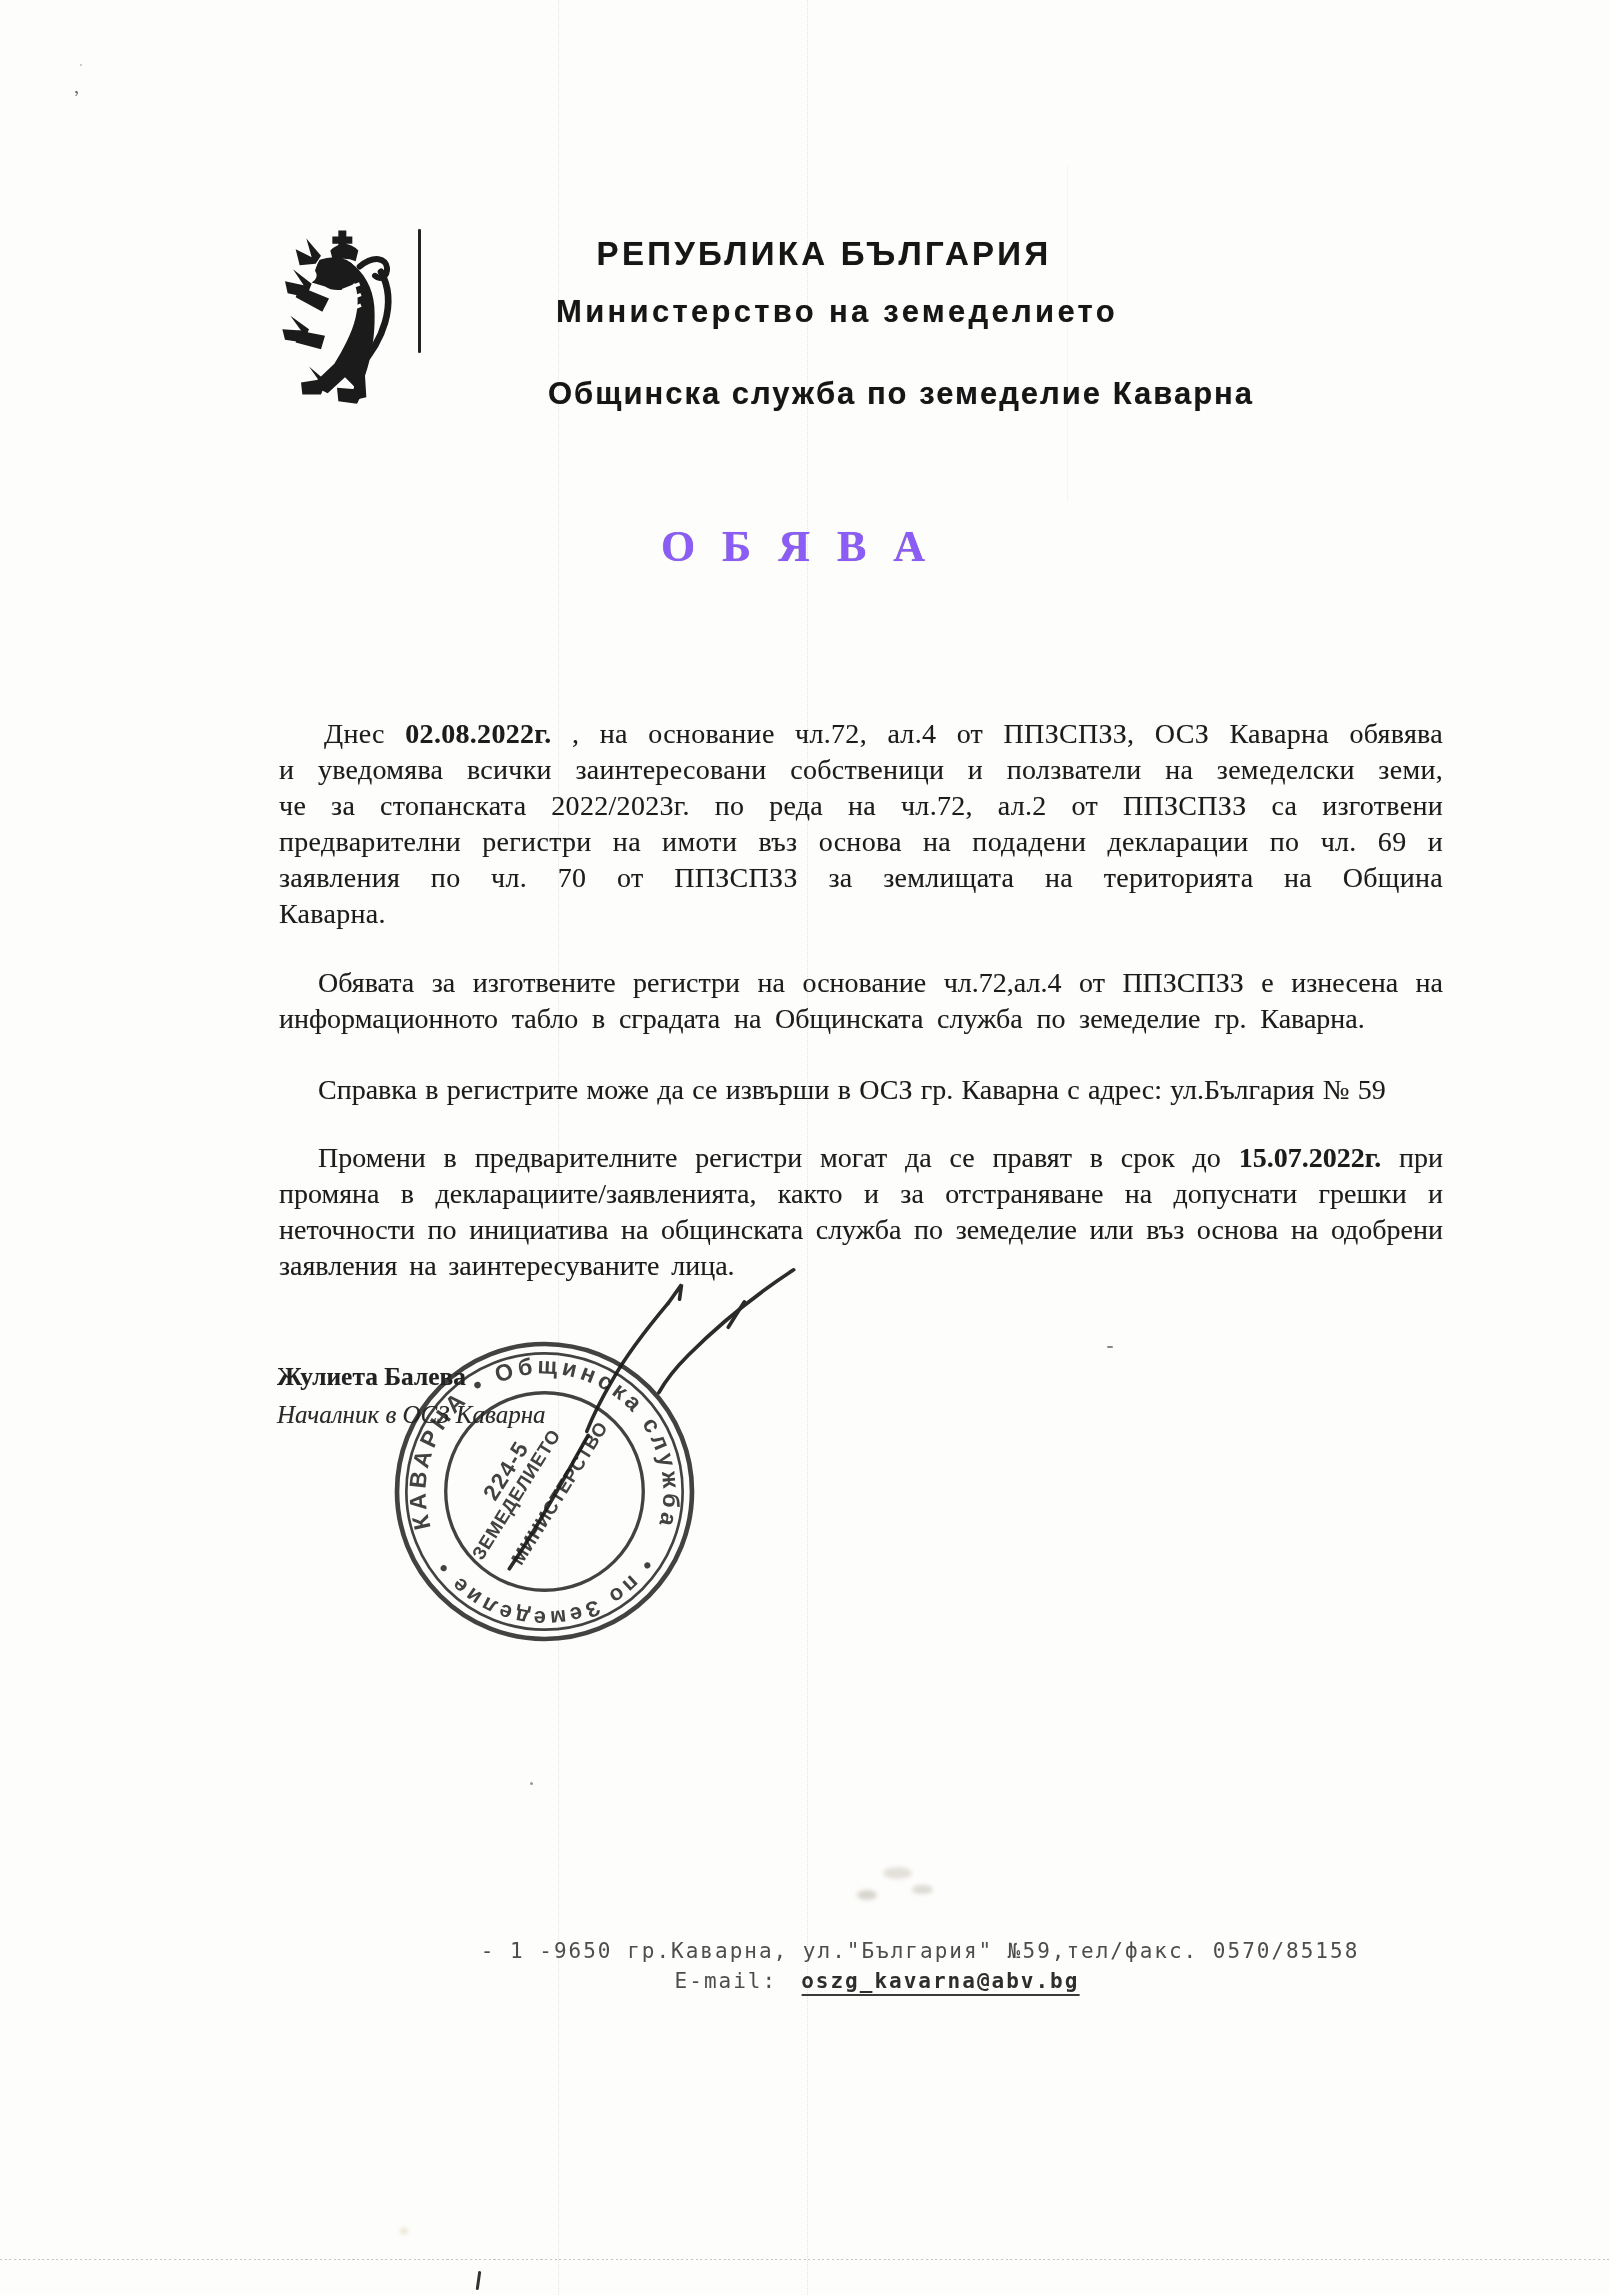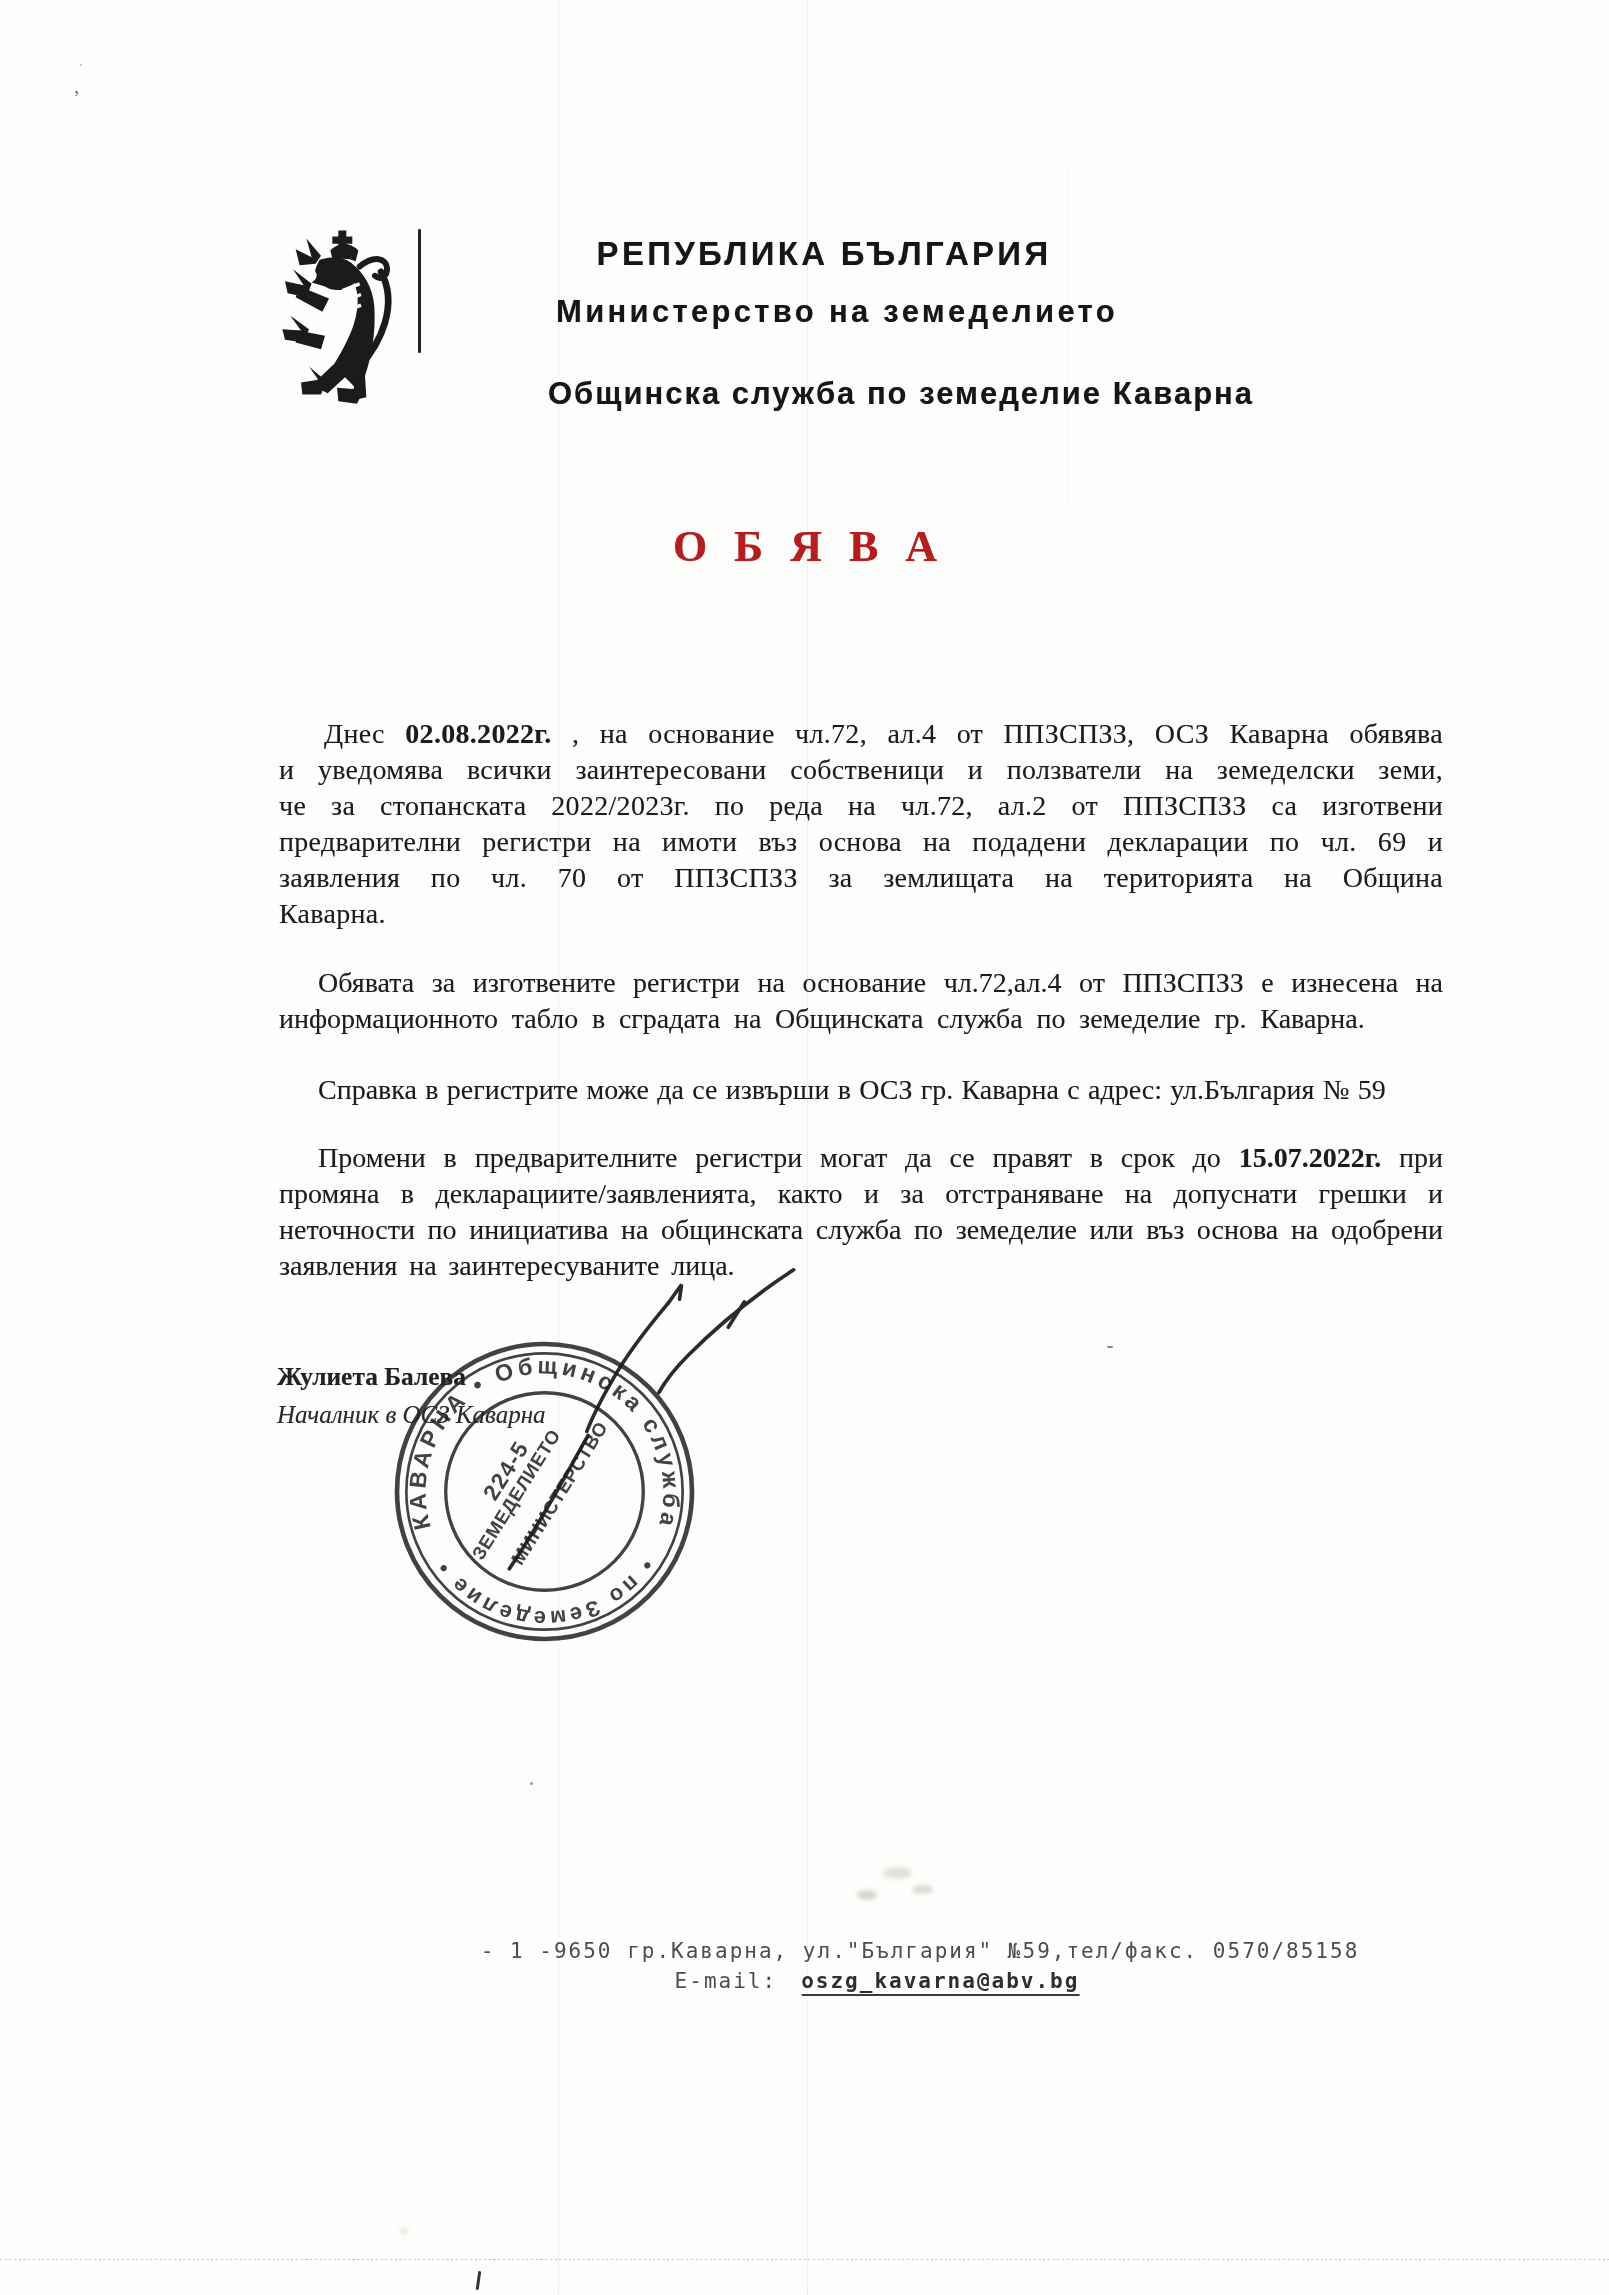--- a/index.html
+++ b/index.html
@@ -19,23 +19,22 @@
   }
   .hl1{font-size:33px;letter-spacing:3.3px;}
   .hl2{font-size:31px;letter-spacing:3.3px;}
   .hl3{font-size:31px;letter-spacing:2px;}
   .hl4{font-size:31px;letter-spacing:2px;}
   .vrule{position:absolute;width:2.7px;background:#222;border-radius:1.3px;}
   
   .doc-title{
     position:absolute;transform:translateX(-50%);white-space:nowrap;
     font-family:"Liberation Serif", serif;font-weight:bold;
-    font-size:44px;letter-spacing:8px;color:#b91c1c;
+    font-size:44px;letter-spacing:8px;color:#8b5cf6;
     text-shadow:0 0 0.7px rgba(30,30,30,.5);
-    margin-left:12px;
   }
   
   .body-text{
     position:absolute;left:279px;top:716px;width:1164px;
     font-size:28px;line-height:36px;text-align:justify;color:#1c1c1c;
     text-shadow:0 0 0.7px rgba(40,40,40,.35);
   }
   .body-text p{margin:0;}
   .p1{text-indent:45px;word-spacing:12px;letter-spacing:0.3px;margin-bottom:33px !important;}
   .p2{text-indent:39px;word-spacing:6.7px;margin-bottom:35px !important;}

